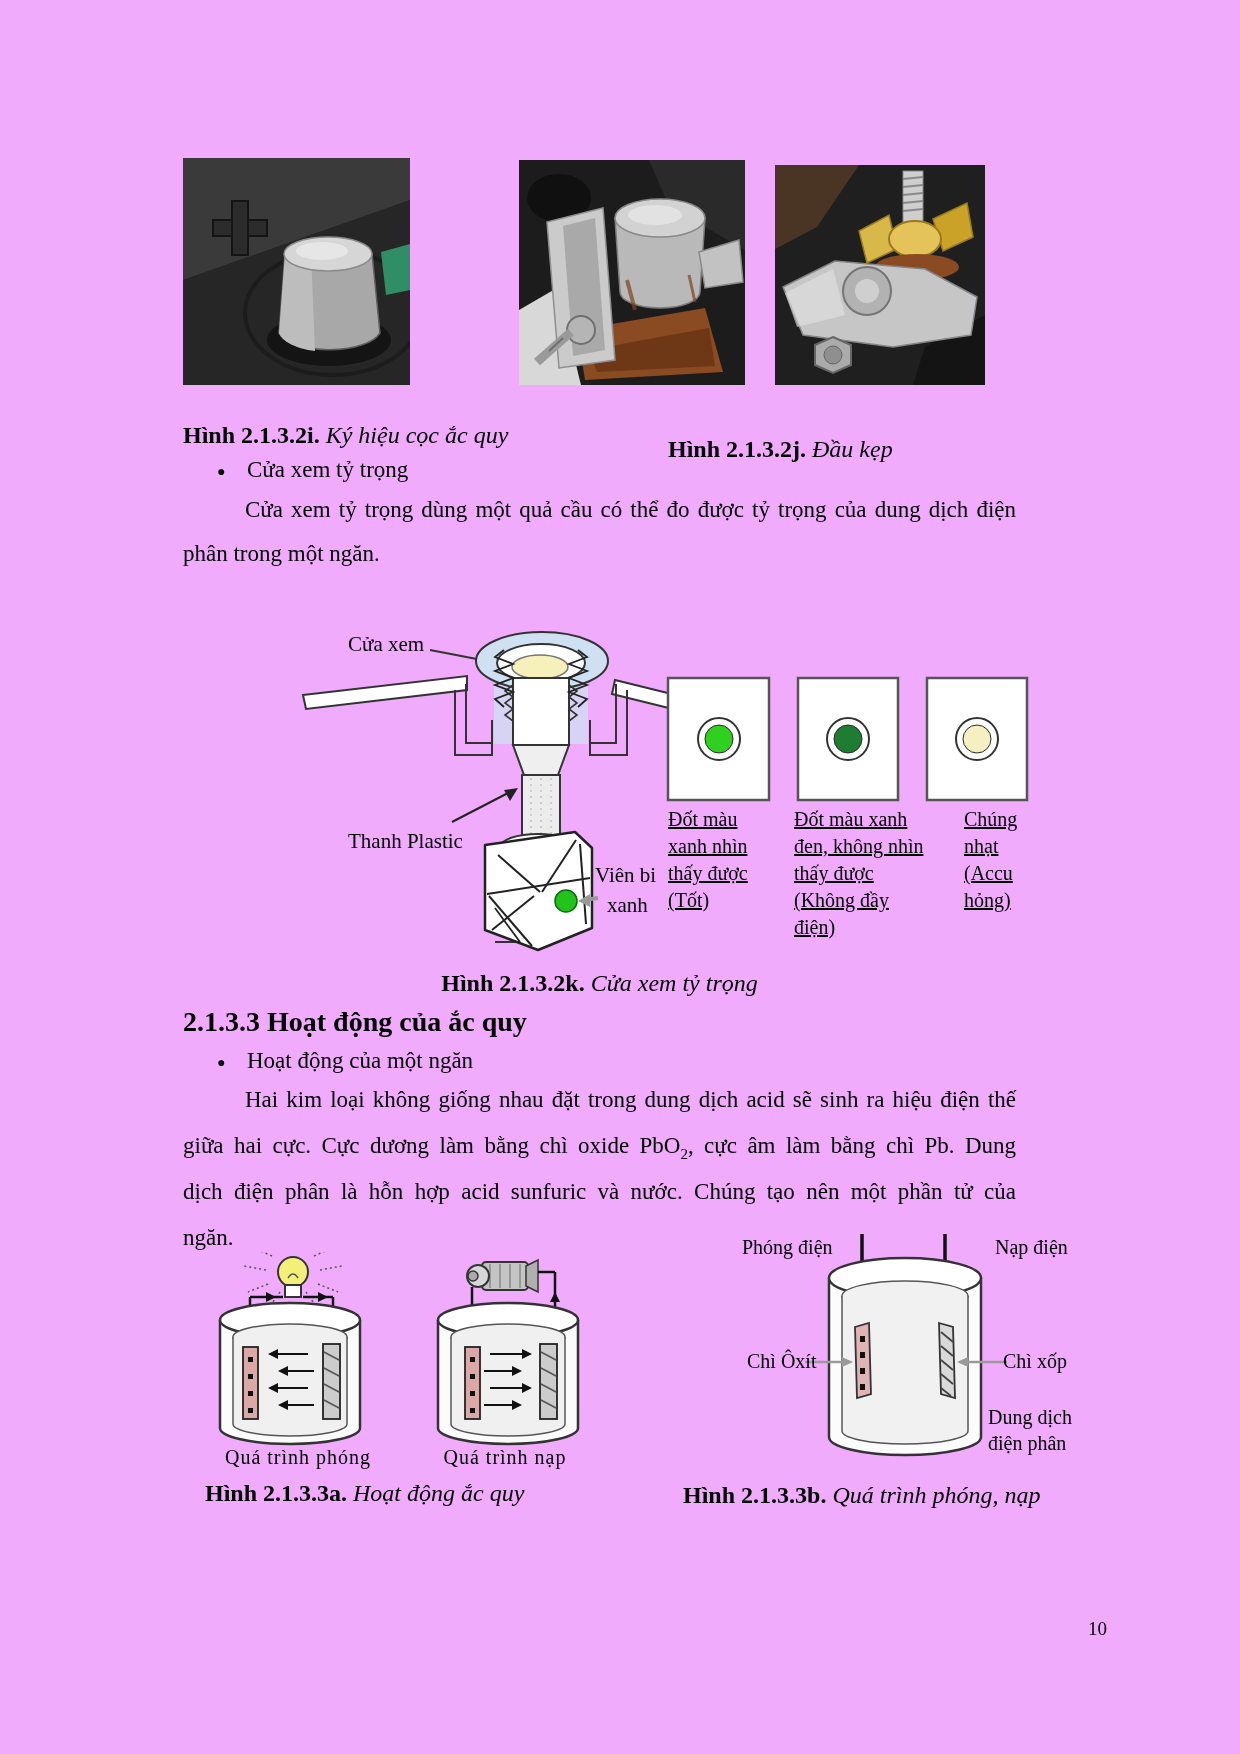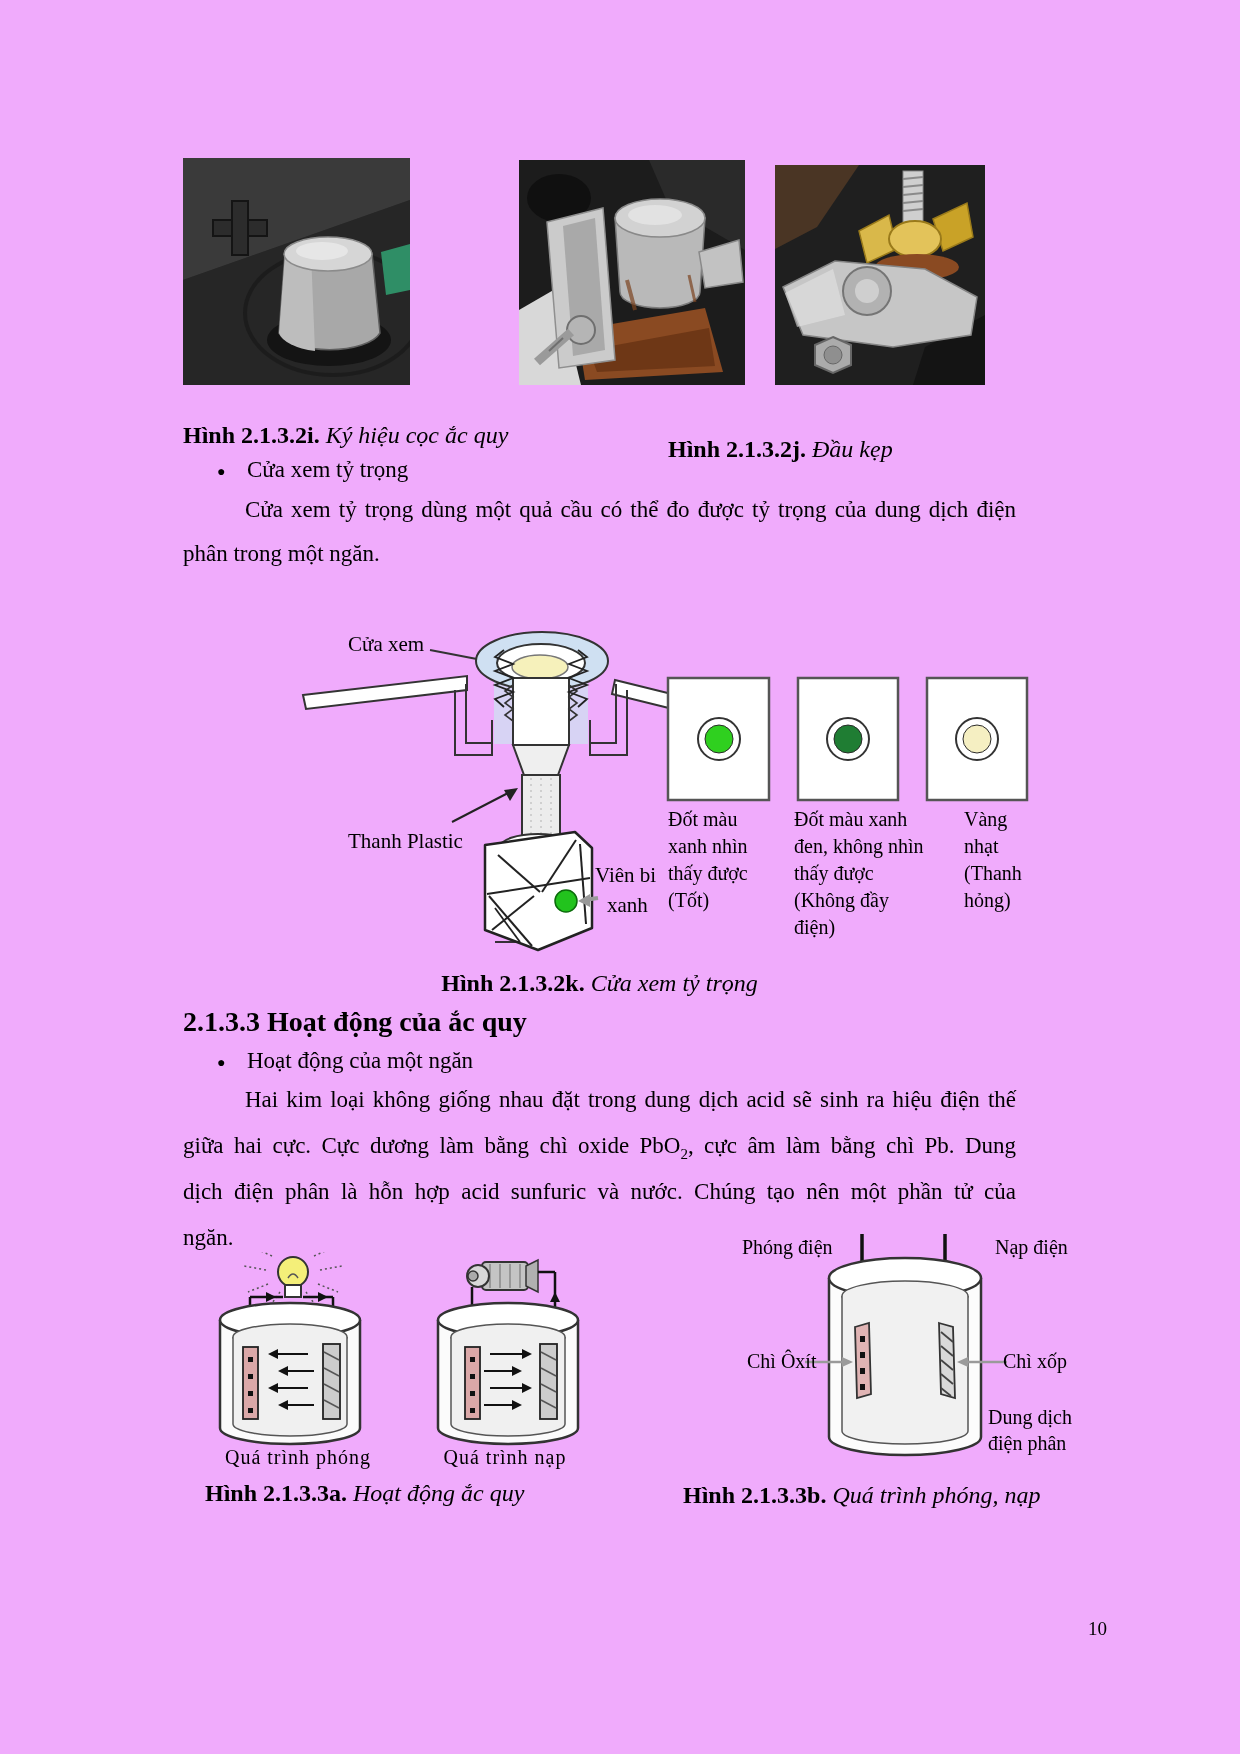--- a/index.html
+++ b/index.html
@@ -11,21 +11,21 @@
   .line-left{text-align:left;text-align-last:left;}
   .indent{text-indent:62px;}
   .cap{position:absolute;font-size:24px;white-space:nowrap;}
   .cap b{font-weight:bold;}
   .cap i{font-style:italic;}
   .heading{position:absolute;font-size:28px;font-weight:bold;white-space:nowrap;}
   .bullet-dot{position:absolute;font-size:14px;}
   .bullet-text{position:absolute;font-size:23px;white-space:nowrap;}
   .fig-label{position:absolute;font-size:21px;white-space:nowrap;}
   .fig-label-sm{position:absolute;font-size:20px;line-height:27px;text-align:right;}
-  .ind-label{position:absolute;font-size:20px;line-height:27px;}
+  .ind-label{position:absolute;font-size:20px;line-height:27px;text-decoration:underline;}
   .caption-center{position:absolute;left:183px;width:833px;text-align:center;font-size:24px;white-space:nowrap;}
   .page-num{position:absolute;font-size:19px;}
   sub.chem{font-size:15px;line-height:0;}
   svg{display:block;}
 </style>
 </head>
 <body>
 
 <div class="page">
 
@@ -176,21 +176,21 @@
     <circle cx="747" cy="179" r="14" stroke="#2a2a2a" stroke-width="1" fill="#f5efc2"></circle>
   </svg>
 
   <div class="fig-label" style="left:348px;top:632px">Cửa xem</div>
   <div class="fig-label" style="left:348px;top:829px">Thanh Plastic</div>
   <div class="fig-label" style="left:595px;top:863px">Viên bi</div>
   <div class="fig-label" style="left:607px;top:893px">xanh</div>
 
   <div class="ind-label" style="left:668px;top:806px;width:108px">Đốt màu xanh nhìn thấy được (Tốt)</div>
   <div class="ind-label" style="left:794px;top:806px;width:132px">Đốt màu xanh đen, không nhìn thấy được (Không đầy điện)</div>
-  <div class="ind-label" style="left:964px;top:806px;width:82px">Vàng nhạt (Thanh hỏng)</div>
+  <div class="ind-label" style="left:964px;top:806px;width:82px">Chúng nhạt (Accu hỏng)</div>
 
   <div class="caption-center" style="top:970px">
     <b>Hình 2.1.3.2k.</b>
     <i>Cửa xem tỷ trọng</i>
   </div>
 
   <div class="heading" style="left:183px;top:1006px">2.1.3.3 Hoạt động của ắc quy</div>
 
   <span class="bullet-dot" style="left:217px;top:1055px">●</span>
   <div class="bullet-text" style="left:247px;top:1048px">Hoạt động của một ngăn</div>

